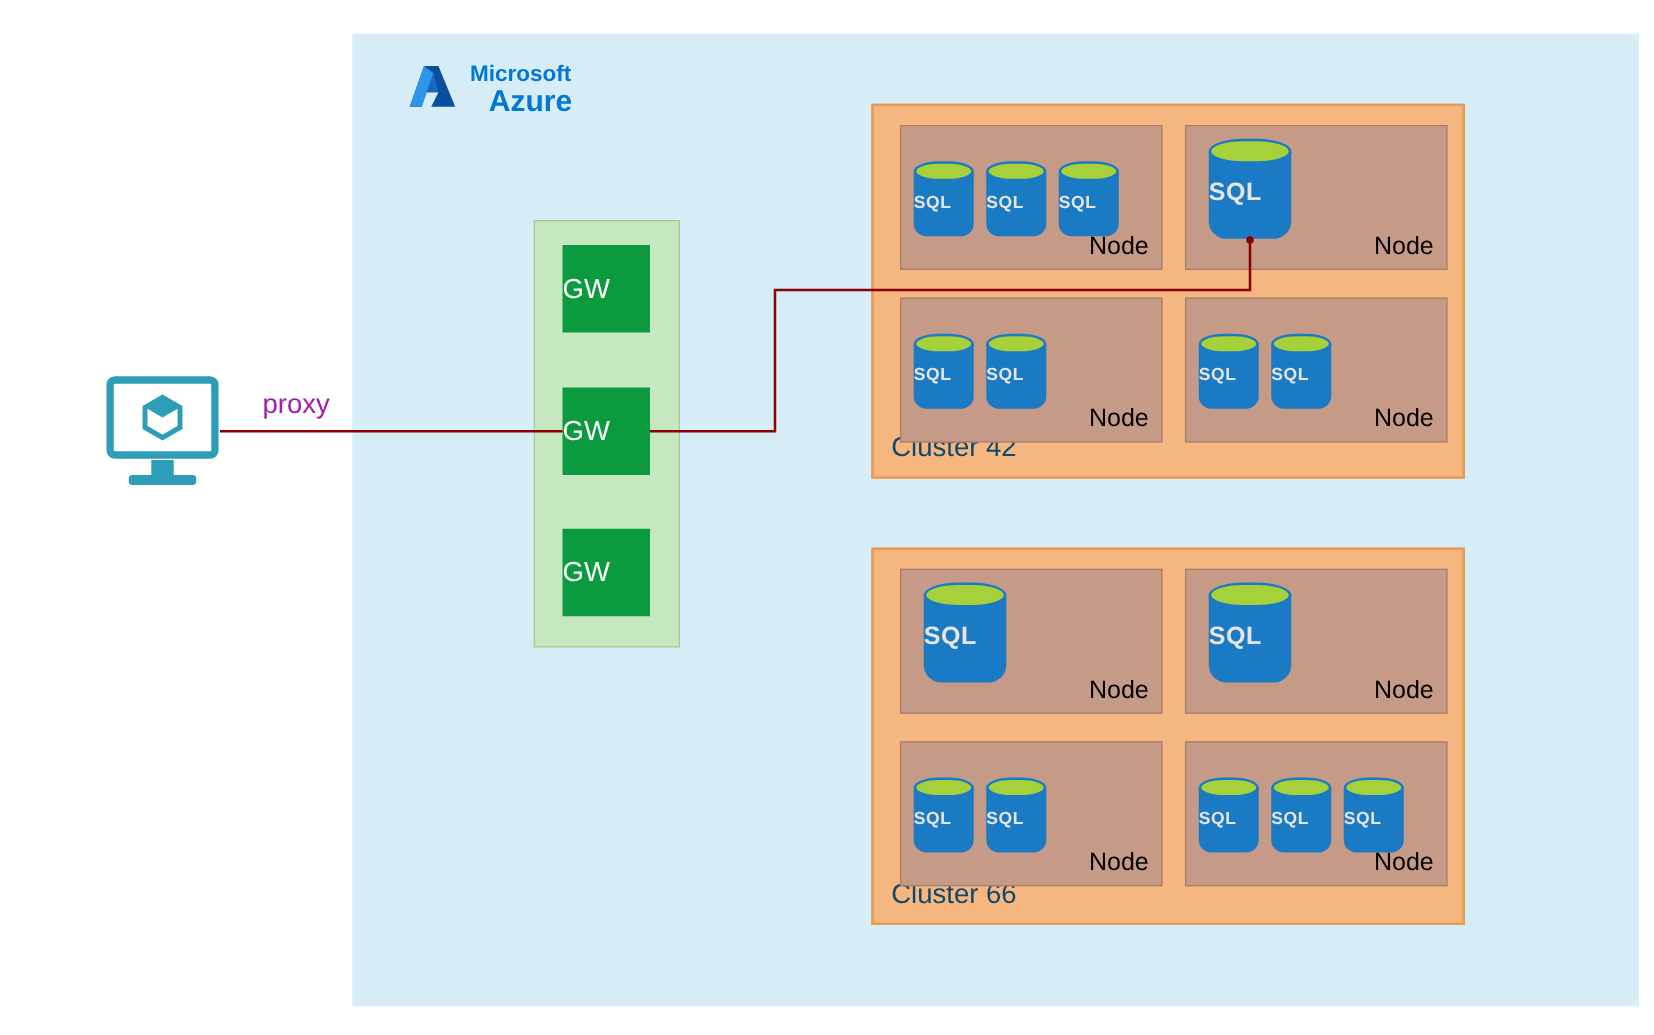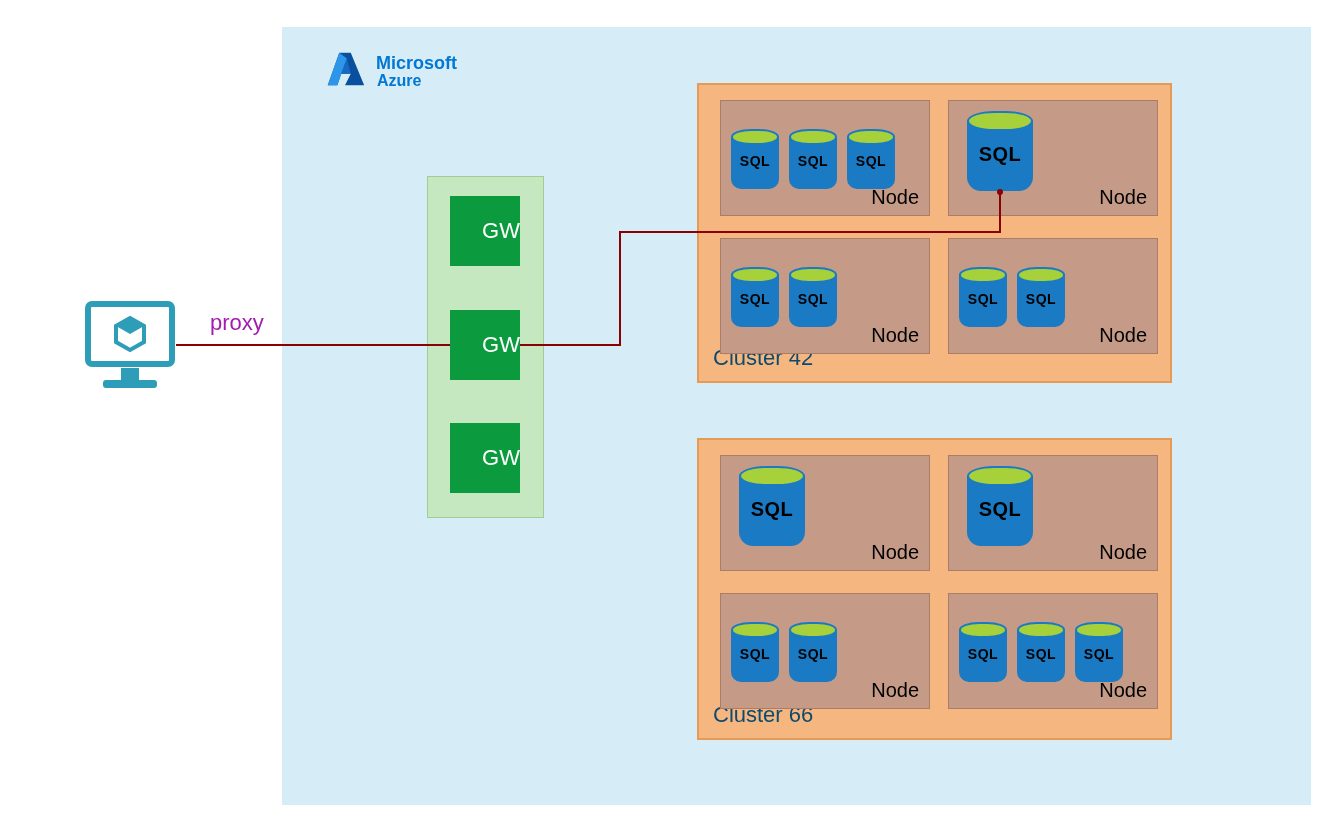--- a/index.html
+++ b/index.html
@@ -29,21 +29,21 @@
     align-items: center;
     gap: 8px;
   }
   .azure-logo svg { width: 46px; height: 46px; }
   .azure-logo-text {
     color: #0078d4;
     font-weight: 600;
     line-height: 1.05;
   }
   .azure-logo-text .l1 { font-size: 18px; }
-  .azure-logo-text .l2 { font-size: 16px; margin-left: 1px; }
+  .azure-logo-text .l2 { font-size: 24px; margin-left: 15px; }
 
   
   .client {
     position: absolute;
     left: 85px;
     top: 298px;
     width: 90px;
     height: 96px;
   }
 
@@ -70,21 +70,21 @@
     position: absolute;
     left: 450px;
     width: 70px;
     height: 70px;
     background: #0b9b3e;
     color: #fff;
     font-size: 22px;
     font-weight: 400;
     display: flex;
     align-items: center;
-    justify-content: flex-end;
+    justify-content: flex-start;
   }
   .gw1 { top: 196px; }
   .gw2 { top: 310px; }
   .gw3 { top: 423px; }
 
   
   .cluster {
     position: absolute;
     left: 697px;
     width: 475px;
@@ -165,22 +165,22 @@
   .sql .body::before{
     content:"";
     position:absolute;
     left:0; right:0; top:-6px; height:14px;
     background:#1b7ac4;
     border-radius: 50% / 60%;
   }
   .sql .body .t {
     position: absolute;
     left: 0; right: 0; top: 16px;
-    text-align: center;
-    color: #000000;
+    text-align: left;
+    color: #e5e5e5;
     font-weight: 700;
     font-size: 14px;
     letter-spacing: 0.5px;
   }
   .sql.big .body { width: 66px; height: 70px; border-radius: 0 0 14px 14px;}
   .sql.big .top  { width: 66px; height: 20px; margin-bottom:-10px;}
   .sql.big .body::before{ top:-8px; height:18px; }
   .sql.big .body .t { top:22px; font-size:20px; }
 
   

